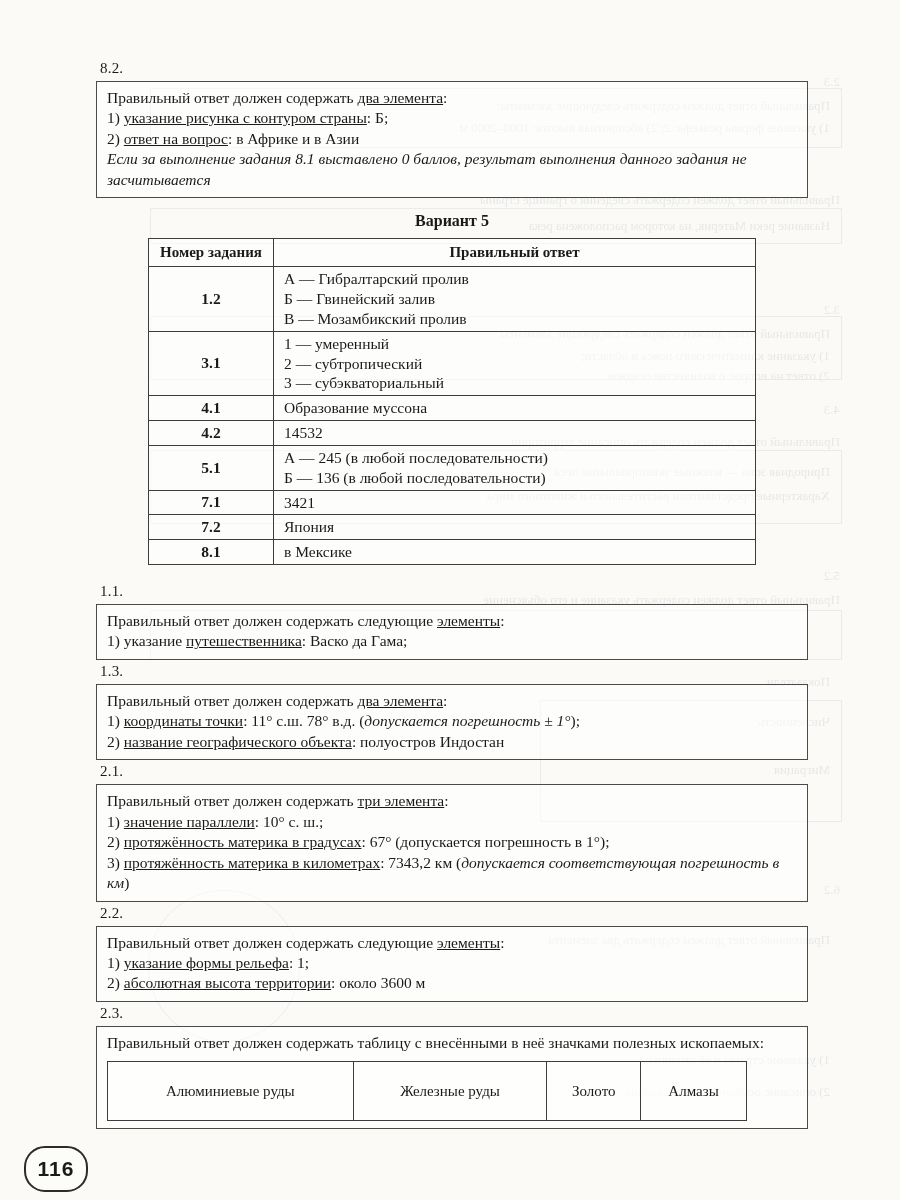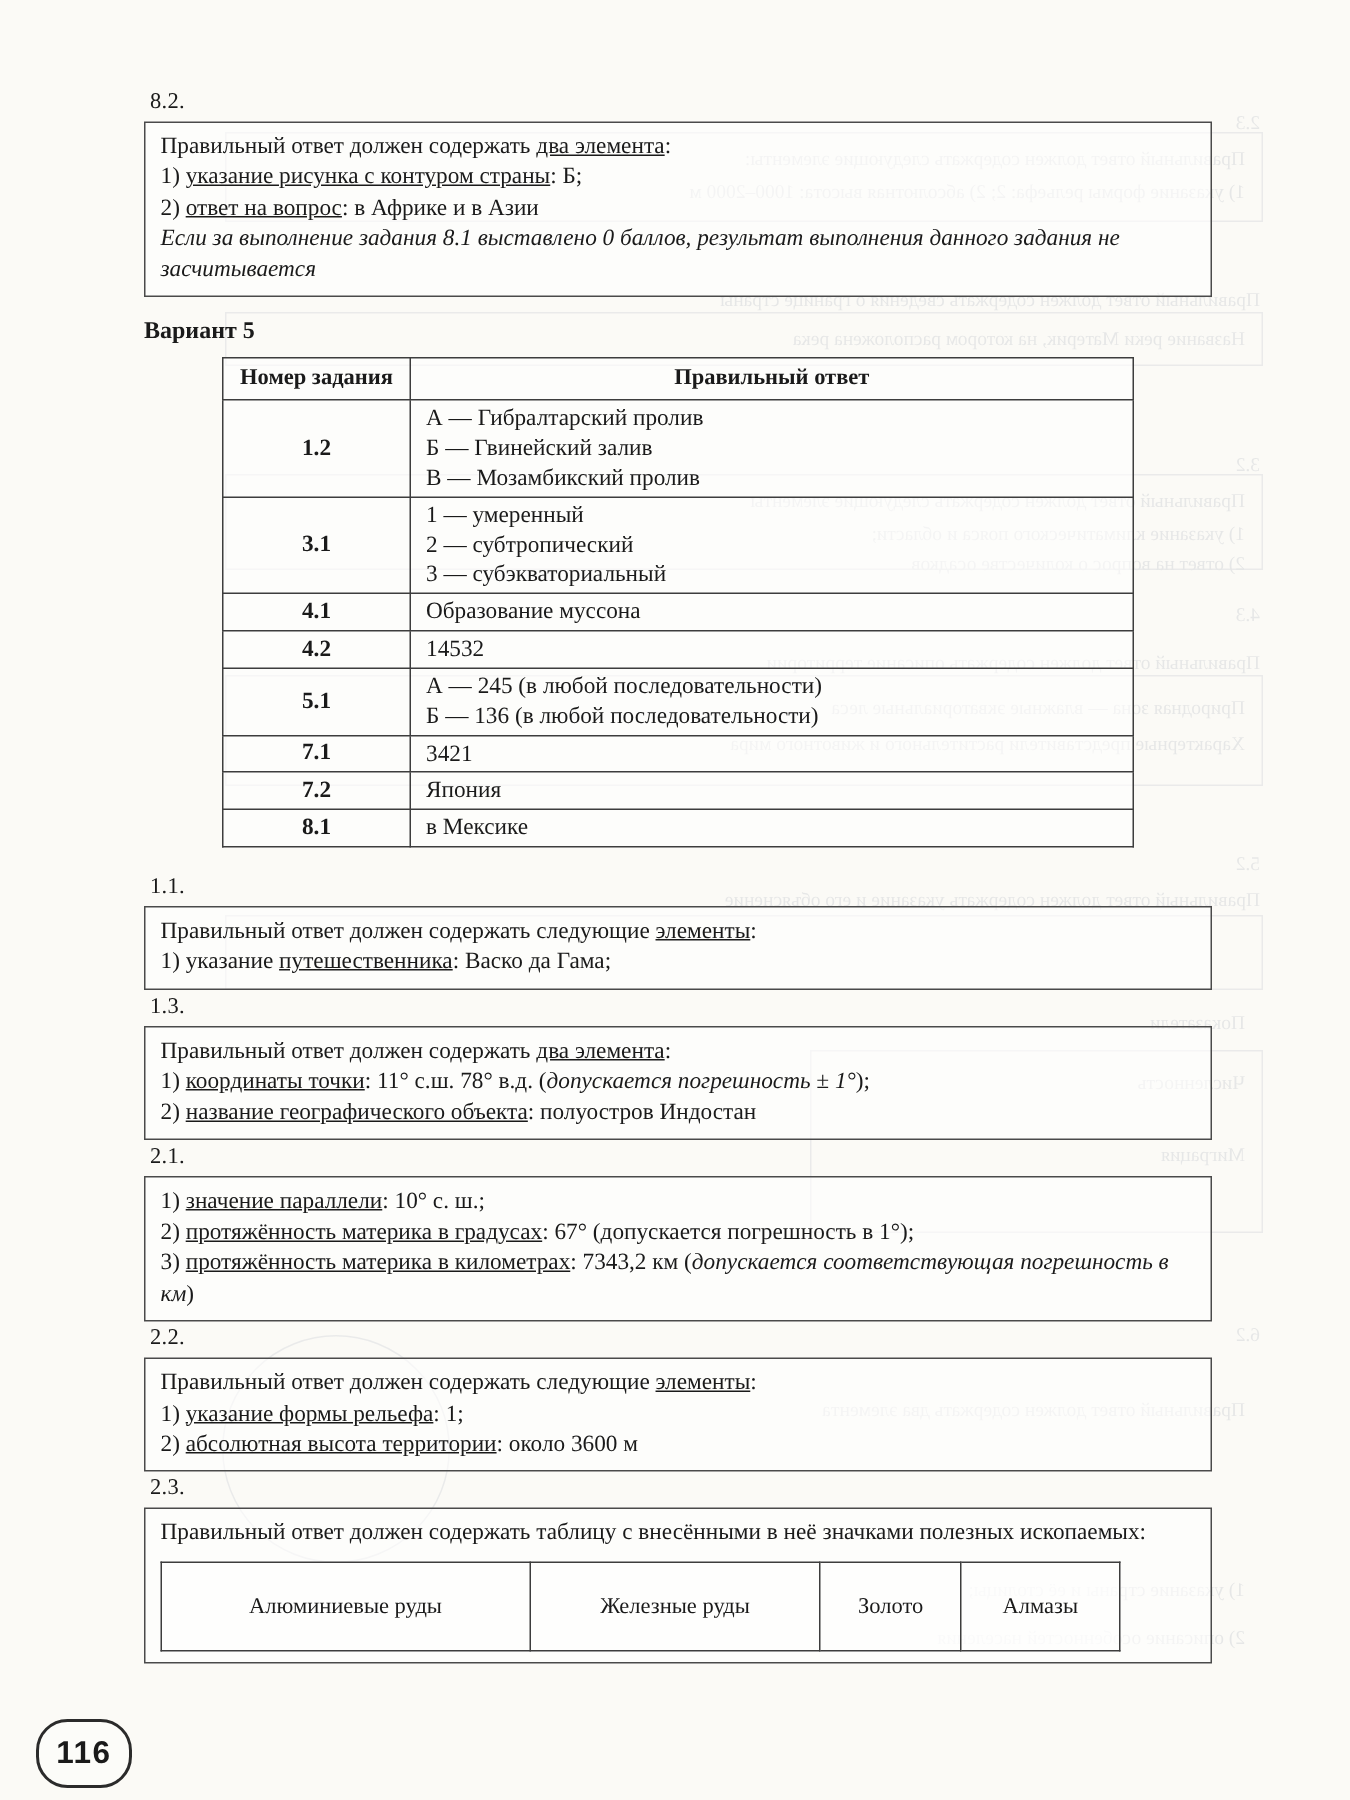--- a/index.html
+++ b/index.html
@@ -59,21 +59,21 @@
     padding: 6px 10px 7px 10px;
     margin-bottom: 3px;
     font-size: 15.5px;
     line-height: 1.32;
   }
   .box p { margin: 0; }
   .u { text-decoration: underline; }
   .i { font-style: italic; font-family: Liberation Serif, serif; }
 
   .variant-title {
-    text-align: left;
+    text-align: center;
     font-weight: bold;
     font-size: 16px;
     margin: 14px 0 8px 0;
   }
 
   table.answers {
     border-collapse: collapse;
     width: 608px;
     margin: 0 auto 18px auto;
     background: rgba(255,255,255,0.55);
@@ -257,20 +257,21 @@
 
     <div class="sec-label">1.3.</div>
     <div class="box">
       <p>Правильный ответ должен содержать <span class="u">два элемента</span>:</p>
       <p>1) <span class="u">координаты точки</span>: 11° с.ш. 78° в.д. (<span class="i">допускается погрешность ± 1°</span>);</p>
       <p>2) <span class="u">название географического объекта</span>: полуостров Индостан</p>
     </div>
 
     <div class="sec-label">2.1.</div>
     <div class="box">
+      <p>Правильный ответ должен содержать <span class="u">три элемента</span>:</p>
       <p>1) <span class="u">значение параллели</span>: 10° с. ш.;</p>
       <p>2) <span class="u">протяжённость материка в градусах</span>: 67° (допускается погрешность в 1°);</p>
       <p>3) <span class="u">протяжённость материка в километрах</span>: 7343,2 км (<span class="i">допускается соответствующая погрешность в км</span>)</p>
     </div>
 
     <div class="sec-label">2.2.</div>
     <div class="box">
       <p>Правильный ответ должен содержать следующие <span class="u">элементы</span>:</p>
       <p>1) <span class="u">указание формы рельефа</span>: 1;</p>
       <p>2) <span class="u">абсолютная высота территории</span>: около 3600 м</p>

